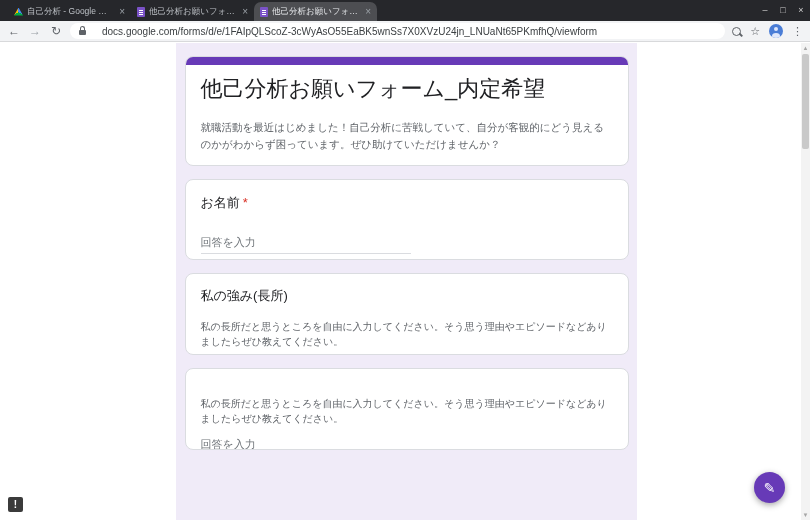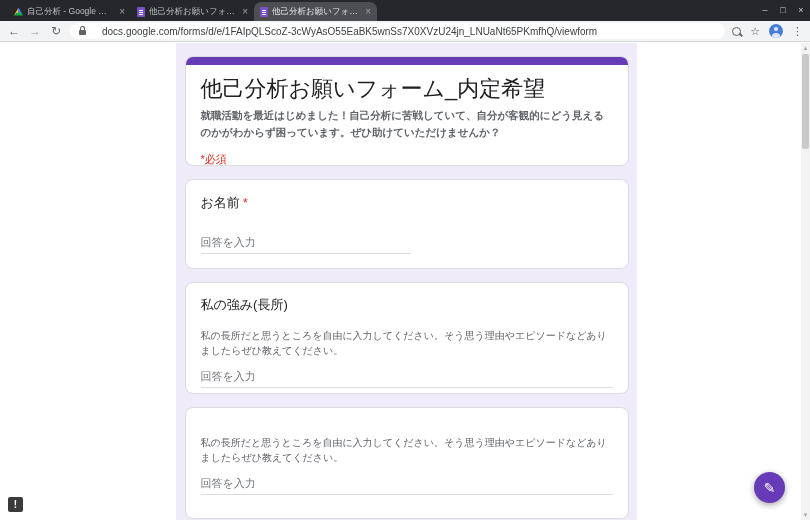--- a/index.html
+++ b/index.html
@@ -35,25 +35,25 @@
   .menu-icon{color:#5f6368;font-size:11px;line-height:1;}
 
   
   .viewport{position:absolute;top:43px;left:0;right:0;bottom:0;background:#fff;}
   .form-column{position:absolute;left:176px;top:0;bottom:0;width:461px;background:#f0ebf8;overflow:hidden;}
   .card{width:444px;margin:13px auto 0;background:#fff;border:1px solid #dadce0;border-radius:8px;box-sizing:border-box;overflow:hidden;}
   .header-card{height:110px;padding:0;}
   .theme-bar{height:8px;background:#673ab7;}
   .header-body{padding:11px 15px;}
   .form-title{font-size:22px;color:#202124;line-height:1.15;}
-  .form-desc{margin-top:6px;font-size:10.5px;line-height:1.55;color:#5f6368;font-weight:bold;}
+  .form-desc{margin-top:18px;font-size:10.5px;line-height:1.55;color:#5f6368;}
   .required-note{margin-top:12px;font-size:11px;color:#d93025;}
   .q-card{padding:13px 15px;}
-  .q-card.h-short{height:90px;}
-  .q-card.h-long{height:112px;}
+  .q-card.h-short{height:81px;}
+  .q-card.h-long{height:82px;}
   .q-label{font-size:13px;color:#202124;}
   .q-required{color:#d93025;margin-left:3px;font-size:13px;}
   .q-desc{margin-top:14px;font-size:10px;color:#5f6368;line-height:1.5;}
   .answer-input{display:block;border:none;outline:none;border-bottom:1px solid #dadce0;background:transparent;font-size:11px;padding:0 0 5px;color:#202124;font-family:inherit;}
   .answer-input::placeholder{color:#70757a;}
   .answer-input.short{width:210px;margin-top:24px;}
   .answer-input.long{width:100%;margin-top:12px;}
 
   .fab{position:absolute;right:25px;bottom:17px;width:31px;height:31px;border-radius:50%;background:#673ab7;color:#fff;display:flex;align-items:center;justify-content:center;font-size:14px;box-shadow:0 2px 6px rgba(0,0,0,0.35);}
   .alert-badge{position:absolute;left:8px;bottom:8px;width:15px;height:15px;background:#3b3b3b;color:#fff;font-size:10px;font-weight:bold;display:flex;align-items:center;justify-content:center;border-radius:2px;}

